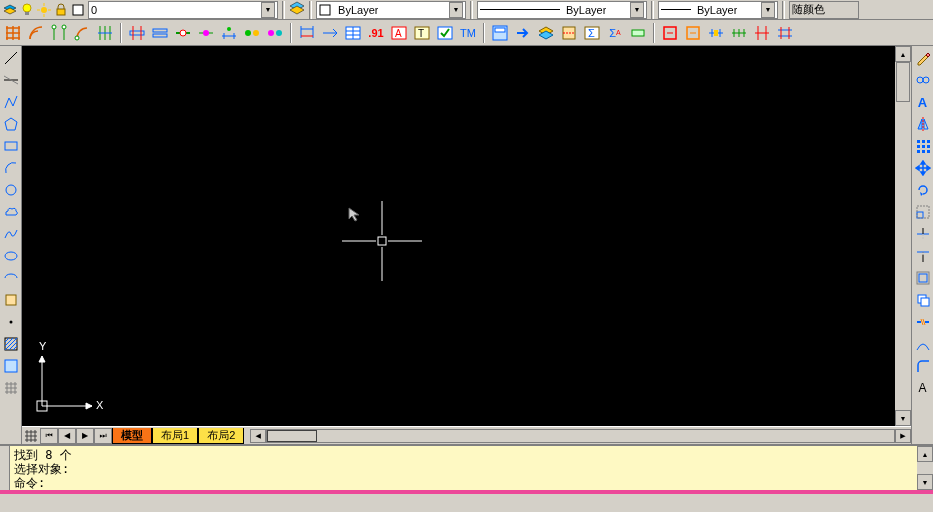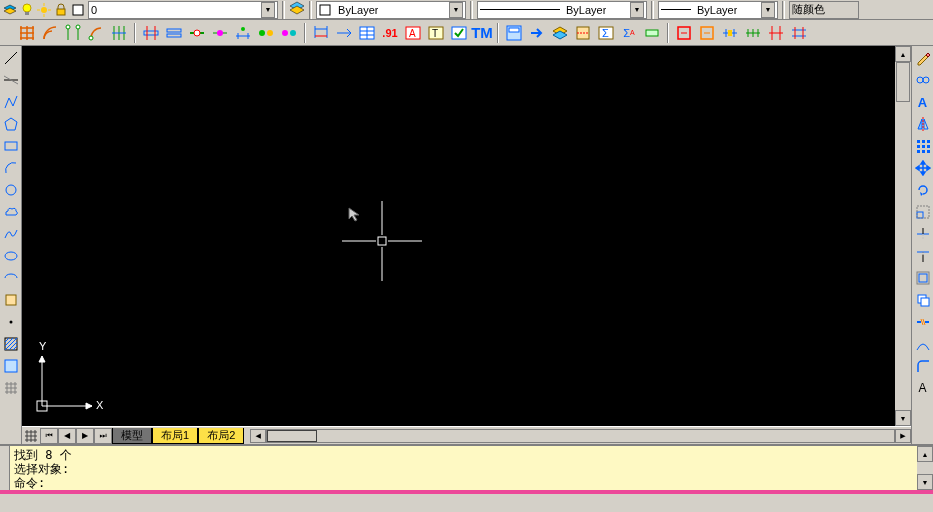--- a/index.html
+++ b/index.html
@@ -64,21 +64,21 @@
     overflow: hidden;
     white-space: nowrap;
   }
   .sep { width: 3px; height: 18px; border-left:1px solid #808080; border-right:1px solid #fff; margin:0 2px;}
   .toolbar-row {
     display: flex;
     align-items: center;
     height: 26px;
     background: #d4d0c8;
     border-bottom: 1px solid #808080;
-    padding: 1px 16px;
+    padding: 1px 2px;
     gap: 1px;
   }
   .tb-btn {
     width: 22px;
     height: 22px;
     border: 1px solid transparent;
     display: flex;
     align-items: center;
     justify-content: center;
     cursor: pointer;
@@ -168,21 +168,21 @@
   .tab {
     padding: 1px 8px 0 8px;
     border: 1px solid #000;
     border-top: none;
     background: #fde047;
     font-size:11px;
     cursor:pointer;
     height:16px;
     display:flex;align-items:center;
   }
-  .tab.active { background:#737373; font-weight:normal;justify-content:flex-end;}
+  .tab.active { background:#f97316; font-weight:bold;justify-content:flex-end;}
   .hscroll { flex:1; display:flex; align-items:center; margin-left:6px;}
   .hscroll .htrack{ flex:1; height:14px; background:#d4d0c8; border:1px solid #808080; position:relative;}
   .hscroll .hthumb{ position:absolute; left:0; width:50px; height:12px; background:#d4d0c8; border:1px solid #404040;}
   .hscroll .harrow{ width:16px;height:14px;border:1px solid #808080;background:#d4d0c8;display:flex;align-items:center;justify-content:center;font-size:7px;cursor:pointer;}
 
   .cmd-area {
     height: 50px;
     background:#fef9c3;
     border-top:2px solid #808080;
     border-bottom:4px solid #ec4899;
@@ -420,21 +420,21 @@
         <rect x="2" y="3" width="14" height="12" fill="#ffffcc" stroke="#806000"></rect>
         <text x="5" y="13" font-size="10" fill="#000">T</text>
       </svg>
     </span>
   <span class="tb-btn">
       <svg width="18" height="18">
         <rect x="2" y="3" width="14" height="12" fill="#fff" stroke="#0060ff"></rect>
         <path d="M5 9 L8 12 L13 5" fill="none" stroke="#009900" stroke-width="2"></path>
       </svg>
     </span>
-  <span class="tb-btn" style="color:#0060ff;font-size:15px;font-weight:bold">TM</span>
+  <span class="tb-btn" style="color:#0060ff;font-size:11px;font-weight:normal">TM</span>
   <span class="tb-sep"></span>
   <span class="tb-btn">
       <svg width="18" height="18">
         <rect x="2" y="2" width="14" height="14" fill="#c0e0ff" stroke="#0060ff"></rect>
         <rect x="4" y="4" width="10" height="4" fill="#fff" stroke="#0060ff"></rect>
       </svg>
     </span>
   <span class="tb-btn">
       <svg width="18" height="18">
         <path d="M3 9 L12 9 M9 5 L13 9 L9 13" fill="none" stroke="#0060ff" stroke-width="2"></path>

